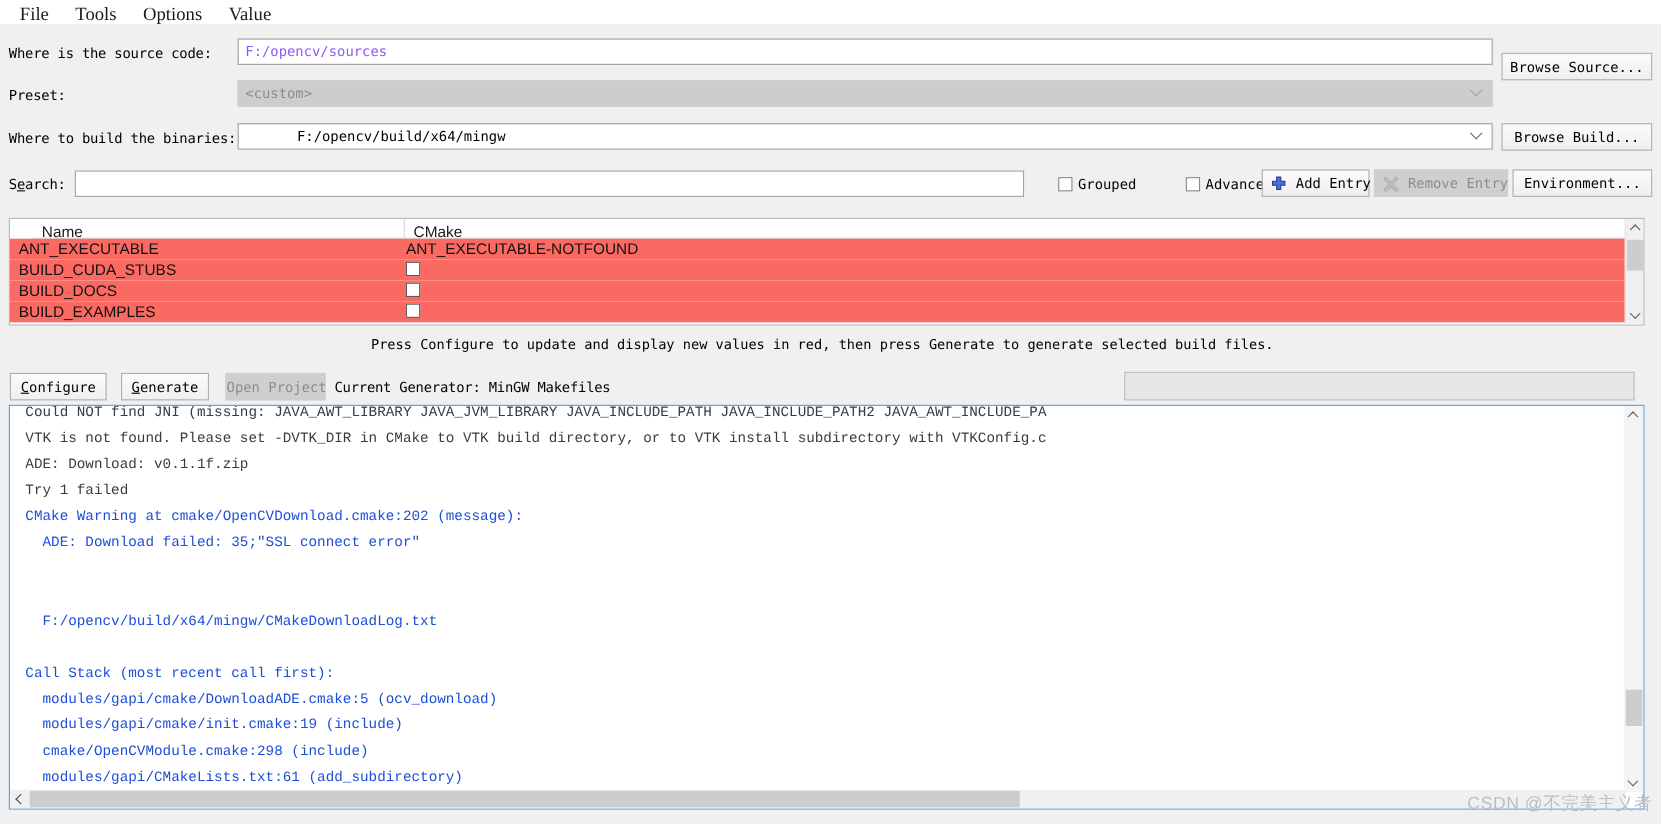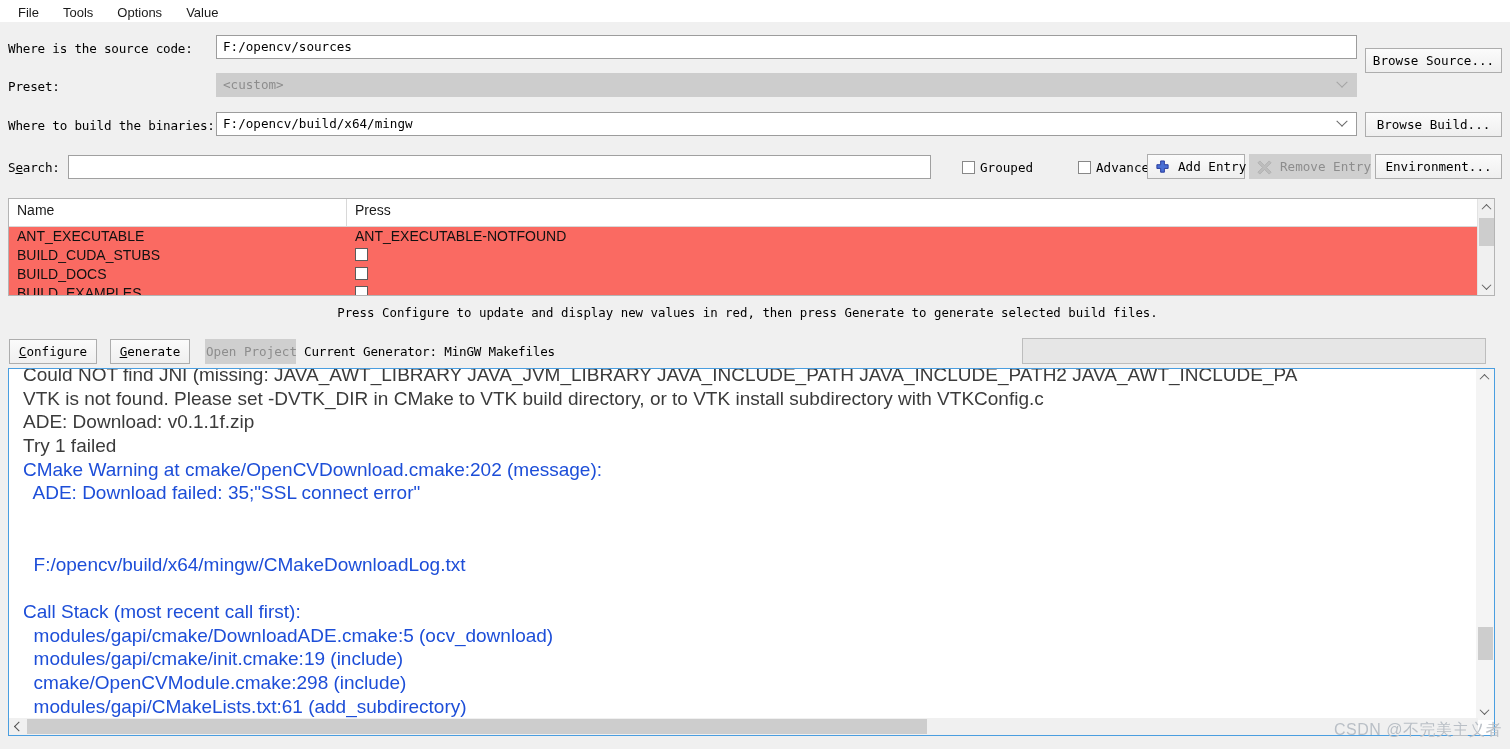--- a/index.html
+++ b/index.html
@@ -19,22 +19,22 @@
   
   .menubar {
     position: absolute; left: 0; top: 0;
     width: 1510px; height: 22px;
     background: #ffffff;
     display: flex; align-items: flex-end;
     padding-left: 6px;
     overflow: hidden;
   }
   .menubar .mitem {
-    font-family: Liberation Sans, sans-serif;
-    font-size: 13px;
+    font-family: Liberation Serif, serif;
+    font-size: 17px;
     color: #1a1a1a;
     padding: 0 12px;
     line-height: 22px;
     height: 20px;
     margin-top: -4px;
     white-space: nowrap;
   }
 
   
   .formzone {
@@ -51,21 +51,21 @@
     letter-spacing: -0.2px;
   }
   .lbl u { text-decoration: underline; }
 
   .txtfield {
     position: absolute;
     background: #ffffff;
     border: 1px solid #9c9c9c;
     font-family: "DejaVu Sans Mono", monospace;
     font-size: 12.6px;
-    color: #000000;
+    color: #8b5cf6;
     padding: 0 6px;
     line-height: 22px;
     height: 24px;
     outline: none;
     white-space: nowrap;
     overflow: hidden;
   }
   .txtfield.plain { border: 1px solid #a0a0a0; }
 
   .combo {
@@ -160,37 +160,39 @@
   
   .tablewrap {
     position: absolute; left: 8px; top: 198px;
     width: 1487px; height: 98px;
     background: #ffffff;
     border: 1px solid #b4b4b4;
     overflow: hidden;
   }
   .thead {
     display: flex;
-    height: 28px;
+    height: 18px;
     background: #ffffff;
     border-bottom: 1px solid #d8d8d8;
+    margin-left: 21px;
   }
   .th {
     font-family: "Liberation Sans", sans-serif;
     font-size: 14px;
     color: #1a1a1a;
     line-height: 22px;
     padding-left: 8px;
   }
   .th.c1 { width: 338px; border-right: 1px solid #d8d8d8; }
   .th.c2 { flex: 1; }
   .trow {
     display: flex;
     height: 19px;
     background: #fa6a62;
+    gap: 14px;
   }
   .td {
     font-family: "Liberation Sans", sans-serif;
     font-size: 14px;
     color: #111;
     line-height: 19px;
     padding-left: 8px;
     overflow: hidden;
     white-space: nowrap;
   }
@@ -245,22 +247,22 @@
     background: #ffffff;
     border: 1px solid #4a9ee0;
     overflow: hidden;
   }
   .conlines {
     position: absolute; left: 0; top: -6px;
     width: 1452px;
     padding: 0 0 0 14px;
   }
   .cl {
-    font-family: Liberation Sans, sans-serif;
-    font-size: 19px;
+    font-family: Liberation Mono, monospace;
+    font-size: 13px;
     line-height: 23.7px;
     white-space: pre;
     color: #3b3b3b;
     height: 23.7px;
     overflow: hidden;
   }
   .cl.red { color: #1d4ed8; }
   .cl.blank { height: 23.7px; }
 
   .convsb {
@@ -328,21 +330,21 @@
 
     <div class="lbl" style="left:8px; top:57px;">Preset:</div>
     <div class="combo disabled" style="left:216px; top:51px; width:1141px;">
       <div class="ctext">&lt;custom&gt;</div>
       <div class="arrow">
           <div class="chev"></div>
         </div>
     </div>
 
     <div class="lbl" style="left:8px; top:96px;">Where to build the binaries:</div>
-    <div class="combo" style="left:216px; top:90px; width:1141px;">
+    <div class="combo" style="left:216px; top:90px; width:1141px;padding-left:47px;">
       <div class="ctext">F:/opencv/build/x64/mingw</div>
       <div class="arrow">
           <div class="chev"></div>
         </div>
     </div>
     <div class="btn" style="left:1365px; top:90px; width:137px;"><span>Browse Build...</span></div>
 
     <div class="lbl" style="left:8px; top:138px;"><span>S</span><u>e</u><span>arch:</span></div>
     <div class="txtfield plain" style="left:68px; top:133px; width:863px;" placeholder=""></div>
 
@@ -370,21 +372,21 @@
     </div>
 
     <div class="btn" style="left:1375px; top:132px; width:127px;">
       <span>Environment...</span>
     </div>
   </div>
 
   <div class="tablewrap">
     <div class="thead">
       <div class="th c1">Name</div>
-      <div class="th c2">Press</div>
+      <div class="th c2">CMake</div>
     </div>
 
     <div class="trow">
       <div class="td c1">ANT_EXECUTABLE</div>
       <div class="td c2">ANT_EXECUTABLE-NOTFOUND</div>
     </div>
     <div class="trow">
       <div class="td c1">BUILD_CUDA_STUBS</div>
       <div class="td c2">
           <div class="cellcb"></div>

